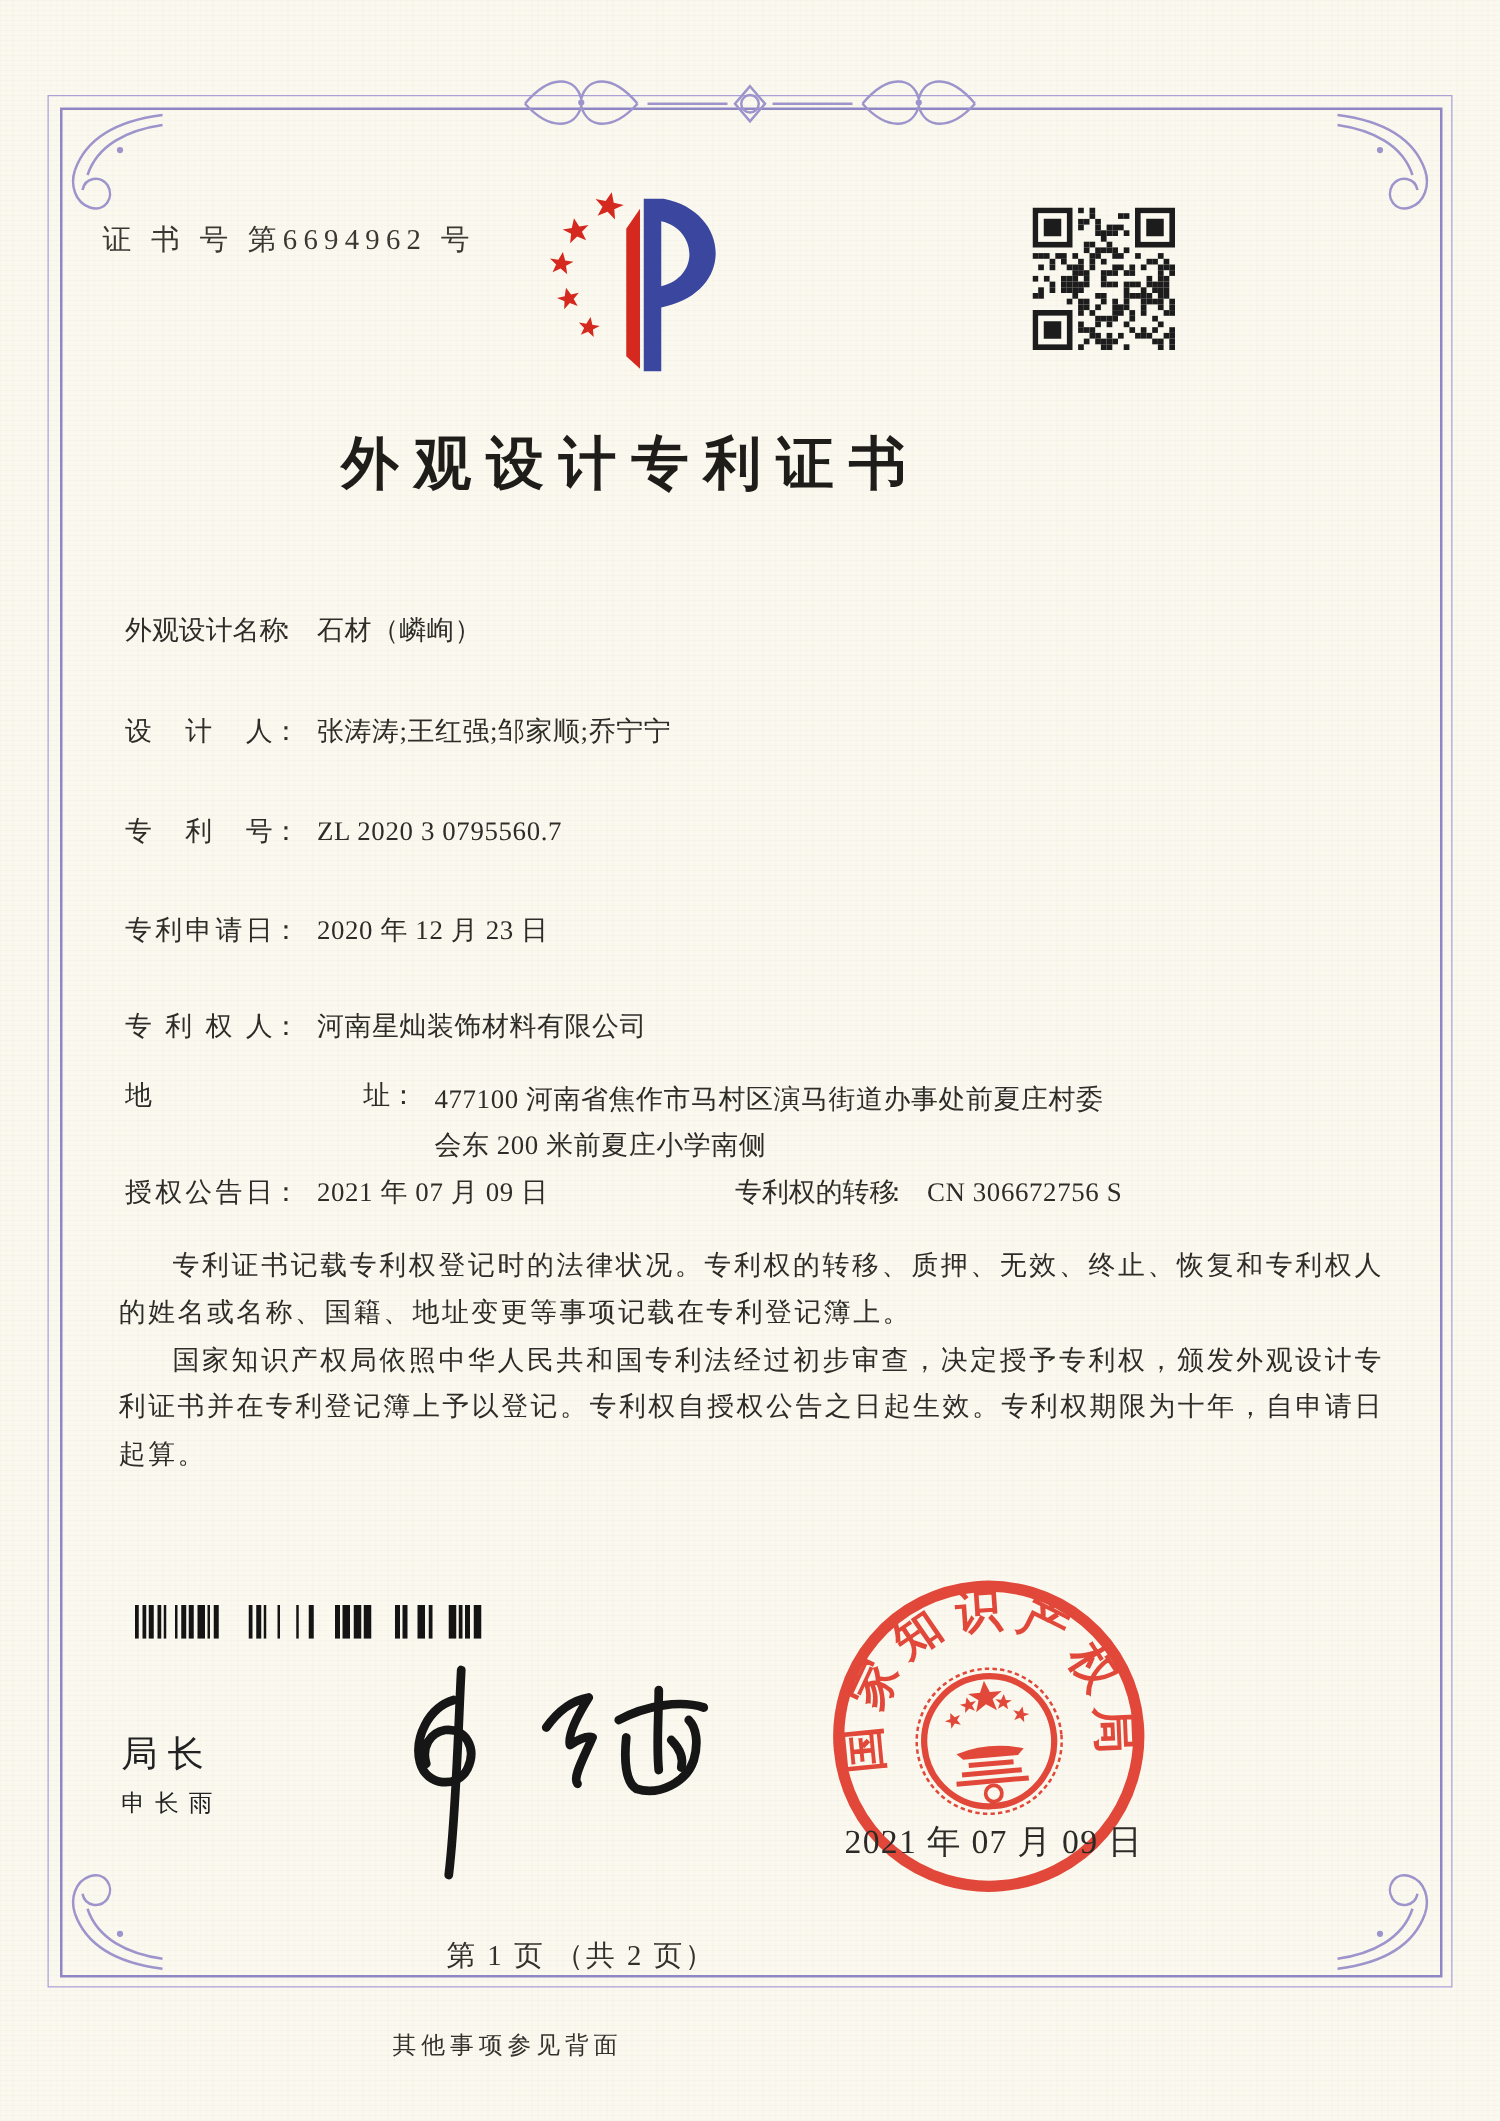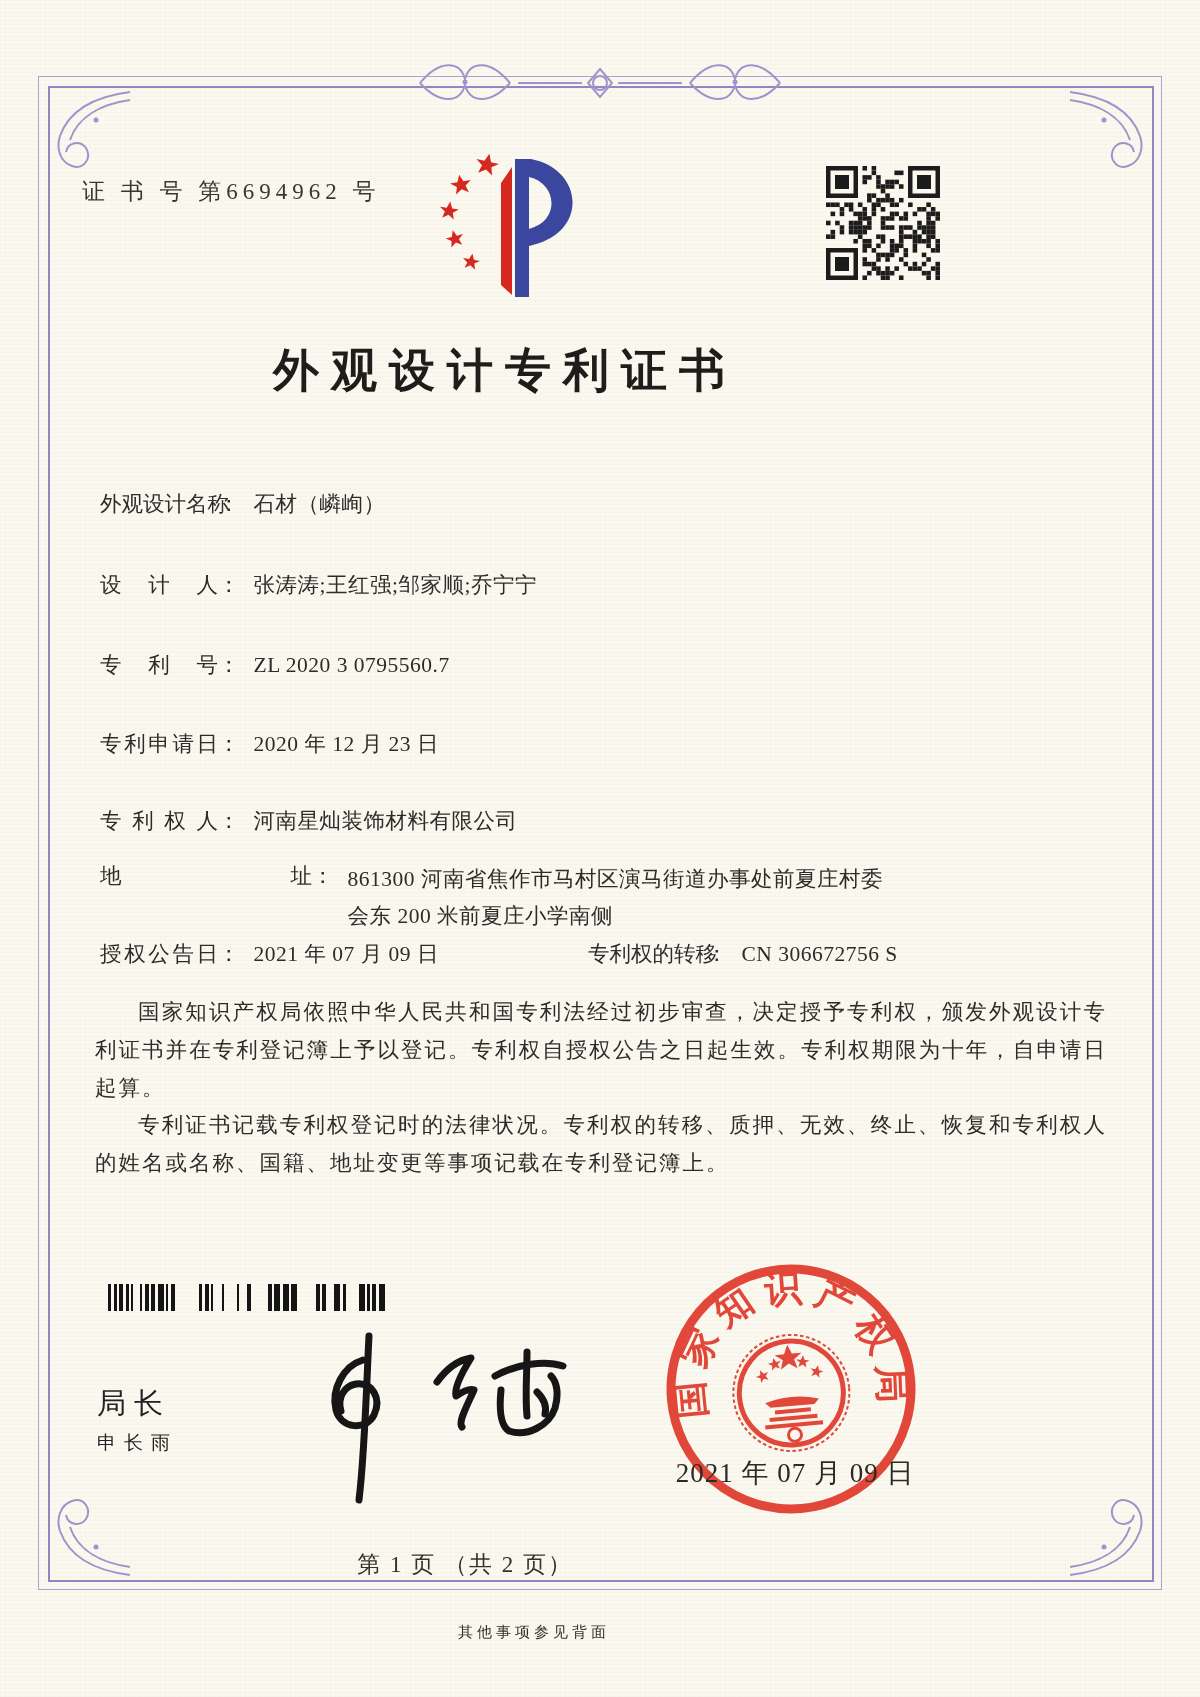--- a/index.html
+++ b/index.html
@@ -33,21 +33,21 @@
   
   .body-text{left:95px;top:994px;width:1012px;}
   .body-text p{margin:0;font-size:21.5px;line-height:37.8px;letter-spacing:2px;text-indent:2em;text-align:justify;}
   
   .barcode{left:106px;top:1284px;}
   .director-label{left:97px;top:1384px;font-size:29px;letter-spacing:8px;font-family:"Liberation Sans","DejaVu Sans",sans-serif;color:#222;}
   .director-name{left:97px;top:1430px;font-size:19px;letter-spacing:8px;font-family:"Liberation Sans","DejaVu Sans",sans-serif;color:#222;}
   .seal-box{left:660px;top:1258px;width:262px;height:262px;}
   .seal-date{left:620px;top:1455px;width:350px;text-align:center;font-size:27px;letter-spacing:1px;color:#2b2a26;white-space:nowrap;}
   .page-info{left:320px;top:1549px;width:290px;text-align:center;font-size:23px;letter-spacing:2px;color:#33312c;white-space:nowrap;}
-  .back-note{left:330px;top:1623px;width:280px;text-align:right;font-size:15px;letter-spacing:4px;color:#33312c;white-space:nowrap;}
+  .back-note{left:314px;top:1623px;width:280px;text-align:left;font-size:19px;letter-spacing:4px;color:#33312c;white-space:nowrap;}
 </style>
 </head>
 <body>
 
 <div class="page">
 
   <div class="abs frame-outer"></div>
   <div class="abs frame-inner"></div>
 
   <svg class="abs corner" style="left:52px;top:90px;" viewBox="0 0 80 80">
@@ -324,32 +324,32 @@
   <div class="abs row" style="top:650px;">
     <span class="lbl">专利号</span><span class="colon">：</span><span class="val">ZL 2020 3 0795560.7</span>
   </div>
   <div class="abs row" style="top:729px;">
     <span class="lbl">专利申请日</span><span class="colon">：</span><span class="val">2020 年 12 月 23 日</span>
   </div>
   <div class="abs row" style="top:806px;">
     <span class="lbl">专利权人</span><span class="colon">：</span><span class="val">河南星灿装饰材料有限公司</span>
   </div>
   <div class="abs row" style="top:861px;">
-    <span class="lbl-wide">地址</span><span class="colon" style="vertical-align:top;">：</span><span class="addr-val"><span>861300 河南省焦作市马村区演马街道办事处前夏庄村委</span><br><span>会东 200 米前夏庄小学南侧</span></span>
+    <span class="lbl-wide">地址</span><span class="colon" style="vertical-align:top;">：</span><span class="addr-val"><span>477100 河南省焦作市马村区演马街道办事处前夏庄村委</span><br><span>会东 200 米前夏庄小学南侧</span></span>
   </div>
   <div class="abs row" style="top:939px;">
     <span class="lbl">授权公告日</span><span class="colon">：</span><span class="val">2021 年 07 月 09 日</span>
     <span class="grant2">
       <span class="lbl">专利权的转移</span><span class="colon">：</span><span class="val">CN 306672756 S</span>
     </span>
   </div>
 
   <div class="abs body-text">
+    <p>专利证书记载专利权登记时的法律状况。专利权的转移、质押、无效、终止、恢复和专利权人的姓名或名称、国籍、地址变更等事项记载在专利登记簿上。</p>
     <p>国家知识产权局依照中华人民共和国专利法经过初步审查，决定授予专利权，颁发外观设计专利证书并在专利登记簿上予以登记。专利权自授权公告之日起生效。专利权期限为十年，自申请日起算。</p>
-    <p>专利证书记载专利权登记时的法律状况。专利权的转移、质押、无效、终止、恢复和专利权人的姓名或名称、国籍、地址变更等事项记载在专利登记簿上。</p>
   </div>
 
   <svg class="abs barcode" id="barcode-svg" style="width:296px;height:27px;fill:#141414;" viewBox="0 0 296 27" preserveAspectRatio="none">
       <rect x="2" y="0" width="3" height="27"></rect>
       <rect x="8" y="0" width="3" height="27"></rect>
       <rect x="13" y="0" width="4" height="27"></rect>
       <rect x="20" y="0" width="3" height="27"></rect>
       <rect x="25" y="0" width="2" height="27"></rect>
       <rect x="34" y="0" width="2" height="27"></rect>
       <rect x="39" y="0" width="4" height="27"></rect>

